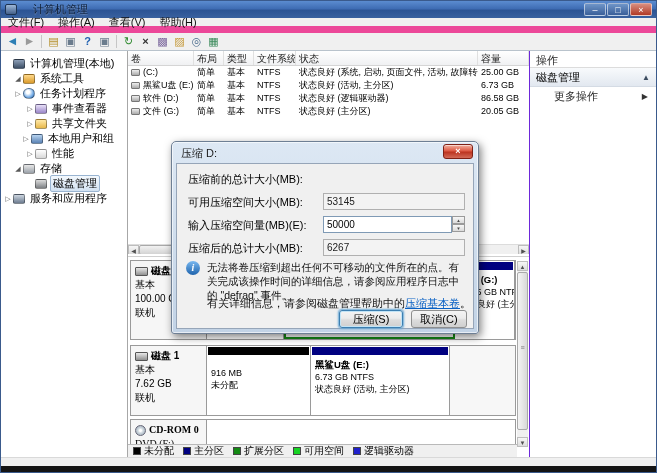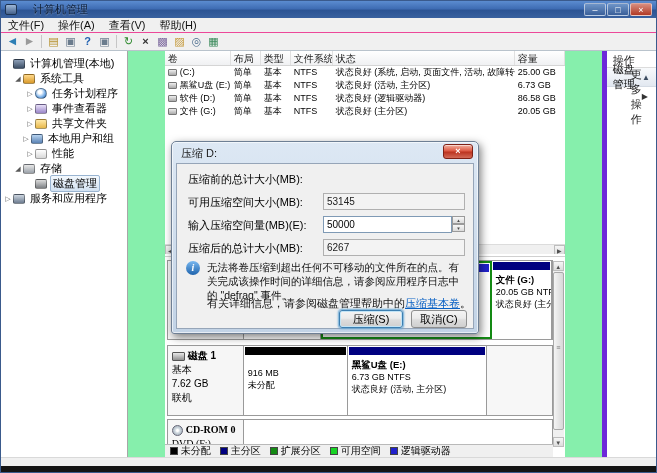--- a/index.html
+++ b/index.html
@@ -16,43 +16,43 @@
     background:linear-gradient(#9db7d8,#44608a); border:1px solid #1d3352; }
   .title { font-size:11px; color:#0b1b33; text-shadow:0 1px 1px rgba(255,255,255,.35); }
   .caption-btns { margin-left:auto; display:flex; gap:1px; }
   .cap { width:22px; height:13px; font-size:9px; line-height:12px; text-align:center;
     color:#fff; border:1px solid rgba(255,255,255,.55); border-radius:2px;
     background:linear-gradient(#6f95c8,#3a5f99); cursor:default; }
   .cap.close { background:linear-gradient(#d98d7e,#b03a26); }
 
   
   .menubar { position:absolute; top:17px; left:0; right:0; height:15px; background:#f0f0f0;
-    display:flex; align-items:center; font-size:11px; color:#111; border-bottom:1px solid #ec4899; }
+    display:flex; align-items:center; font-size:11px; color:#111; border-bottom:7px solid #ec4899; }
   .menubar span { padding:0 7px; }
   .toolbar { position:absolute; top:32px; left:0; right:0; height:18px; background:#f0f0f0;
     border-bottom:1px solid #b9c3cc; display:flex; align-items:center; padding-left:3px; }
   .tbi { width:17px; height:15px; text-align:center; font-size:11px; line-height:15px; }
   .tb-sep { width:1px; height:13px; background:#c6c6c6; margin:0 3px; }
   .tb-back { color:#2e7fb5; font-size:12px; }
   .tb-forward { color:#9a9a9a; font-size:12px; }
   .tb-tree { color:#b58f2a; }
   .tb-win { color:#6b7c8d; }
   .tb-help { color:#1f5fb0; font-weight:bold; }
   .tb-refresh { color:#2e8a2e; }
   .tb-del { color:#333; font-weight:bold; }
   .tb-props { color:#7d6a9e; }
   .tb-folder { color:#c69a3a; }
   .tb-search { color:#44678a; }
   .tb-manage { color:#3a8a5a; }
 
   
-  .main { position:absolute; top:50px; left:0; right:0; bottom:15px; display:flex; background:#86efac;gap:37px; }
+  .main { position:absolute; top:50px; left:0; right:0; bottom:15px; display:flex; background:#a3a3a3; }
   .tree { width:127px; background:#fff; border-right:1px solid #a7a7a7; padding-top:5px; overflow:hidden; }
   .center { width:401px; position:relative; background:#fff; }
-  .actions { flex:1; background:#fff; border-left:5px solid #6d28d9; }
+  .actions { flex:1; background:#fff; border-left:1px solid #6d28d9; }
 
   
   .titem { height:15px; display:flex; align-items:center; font-size:11px; white-space:nowrap; }
   .exp { width:10px; font-size:7px; color:#595959; text-align:center; flex:none; }
   .ticon { width:12px; height:10px; border:1px solid rgba(0,0,0,.35); border-radius:2px; margin-right:3px; flex:none; }
   .tlabel { padding:0 2px; }
   .tlabel.sel { background:linear-gradient(#f3f8fd,#d2e2f2); border:1px solid #99b4d1; border-radius:2px; }
   .i-computer{background:linear-gradient(#8ea0b8,#3d4f66);}
   .i-tools{background:linear-gradient(#ffd98c,#d99a2b);}
   .i-clock{background:radial-gradient(circle at 40% 35%,#fff 20%,#7ab0e8 60%,#2a64a8); border-radius:50%; height:11px;}
@@ -198,21 +198,21 @@
       <div class="titem" style="padding-left:2px">
         <span class="exp"></span>
         <span class="ticon i-computer"></span>
         <span class="tlabel">计算机管理(本地)</span>
       </div>
       <div class="titem" style="padding-left:12px">
         <span class="exp">◢</span>
         <span class="ticon i-tools"></span>
         <span class="tlabel">系统工具</span>
       </div>
-      <div class="titem" style="padding-left:24px">
+      <div class="titem" style="padding-left:12px">
         <span class="exp">▷</span>
         <span class="ticon i-clock"></span>
         <span class="tlabel">任务计划程序</span>
       </div>
       <div class="titem" style="padding-left:24px">
         <span class="exp">▷</span>
         <span class="ticon i-event"></span>
         <span class="tlabel">事件查看器</span>
       </div>
       <div class="titem" style="padding-left:24px">

